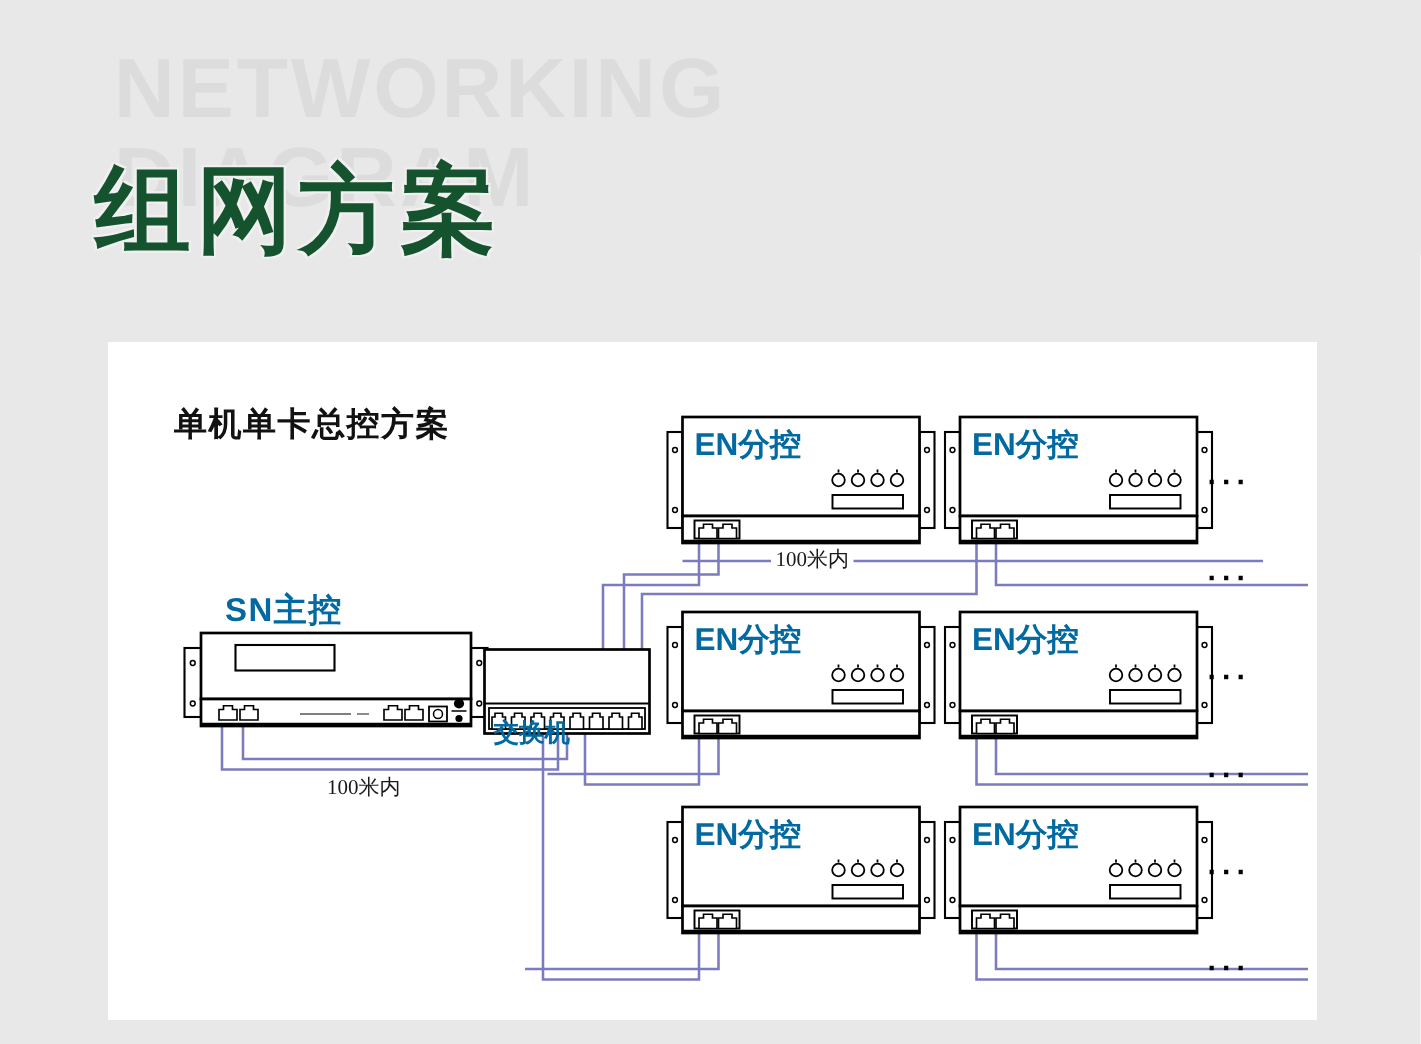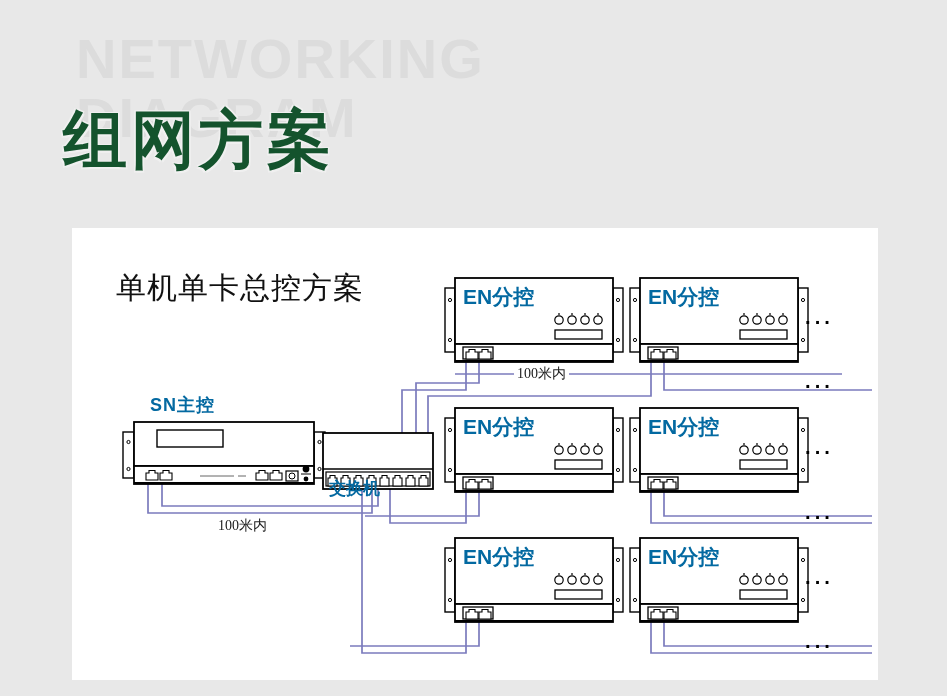--- a/index.html
+++ b/index.html
@@ -61,22 +61,22 @@
     position: absolute;
     left: 72px; top: 228px;
     width: 806px;
     height: 452px;
     background: #ffffff;
   }
 
   #subtitle {
     position: absolute;
     left: 44px; top: 40px;
-    font-size: 30px;
-    font-weight: normal;
+    font-size: 22px;
+    font-weight: bold;
     color: #111111;
     letter-spacing: 1px;
     white-space: nowrap;
     text-align: center;
   }
 
   
   #diagram {
     position: absolute;
     left: 0; top: 0;
@@ -86,21 +86,21 @@
 
   
   .dev-label {
     position: absolute;
     font-weight: bold;
     color: #0369a1;
     white-space: nowrap;
     line-height: 1;
   }
   .en-label { font-size: 21px; letter-spacing: 0px; }
-  .sn-label { font-size: 18px; letter-spacing: 1px; }
+  .sn-label { font-size: 22px; letter-spacing: 1px; }
   .sw-label { font-size: 17px; letter-spacing: 0px; }
 
   .cable-label {
     position: absolute;
     font-family: "Liberation Serif", "DejaVu Serif", serif;
     font-size: 14px;
     color: #1a1a1a;
     white-space: nowrap;
     background: #ffffff;
     padding: 0 3px;

